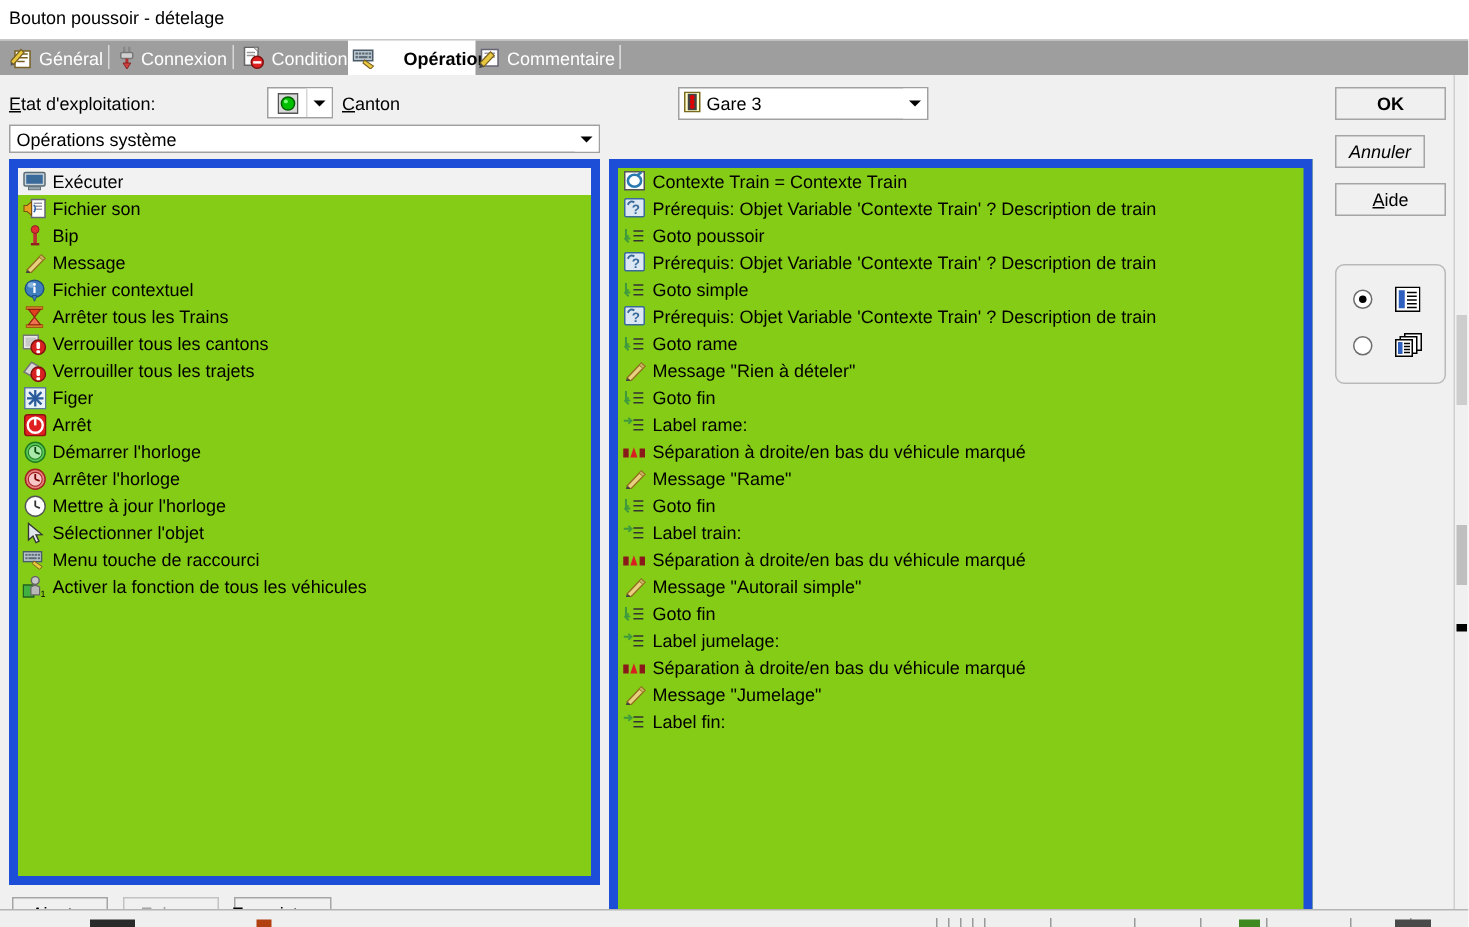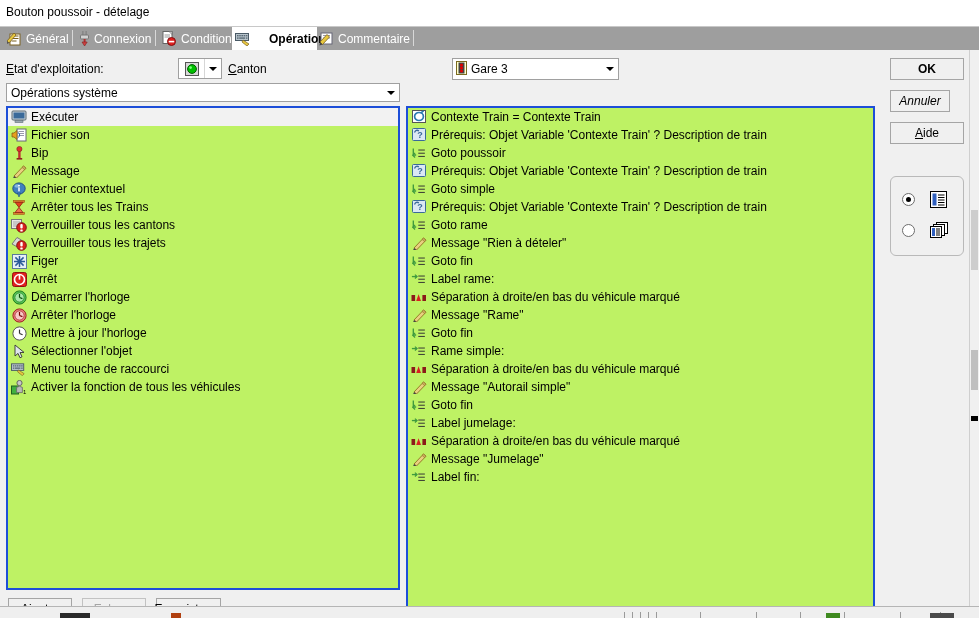--- a/index.html
+++ b/index.html
@@ -129,22 +129,22 @@
     color: #000;
     white-space: nowrap;
   }
   .btn.bold { font-weight: bold; }
   .btn.disabled { color: #a6a6a6; border-color: #c2c2c2; }
   .btn u { text-decoration: underline; }
 
   
   .listbox {
     position: absolute;
-    background: #bef264;
-    border: 2px solid #1d4ed8;
+    background: #84cc16;
+    border: 6px solid #1d4ed8;
     box-sizing: border-box;
     overflow: hidden;
   }
   .list-row {
     height: 18px;
     display: flex;
     align-items: center;
     padding-left: 3px;
     white-space: nowrap;
     font-size: 12px;
@@ -703,21 +703,21 @@
           <svg width="18" height="13" viewBox="0 0 18 13">
             <path d="M1 3.2 h5.2" fill="none" stroke="#3f9a3f" stroke-width="1.5"></path>
             <path d="M4.4 1 l2.4 2.2 l-2.4 2.2" fill="none" stroke="#3f9a3f" stroke-width="1.4"></path>
             <g stroke="#333" stroke-width="1.1">
               <line x1="8.2" y1="2.6" x2="15.6" y2="2.6"></line>
               <line x1="8.2" y1="6.2" x2="15.6" y2="6.2"></line>
               <line x1="8.2" y1="9.8" x2="15.6" y2="9.8"></line>
             </g>
           </svg>
         </span>
-        <span class="row-label">Rame simple:</span>
+        <span class="row-label">Label train:</span>
       </div>
       <div class="list-row">
         <span class="row-icon">
           <svg width="16" height="12" viewBox="0 0 16 12">
             <rect x="0.5" y="4" width="3.6" height="6" fill="#8a1a1a"></rect>
             <path d="M5.2 10 L7.6 3.2 L10 10 Z" fill="#d82020"></path>
             <rect x="11.4" y="4" width="3.6" height="6" fill="#8a1a1a"></rect>
           </svg>
         </span>
         <span class="row-label">Séparation à droite/en bas du véhicule marqué</span>

